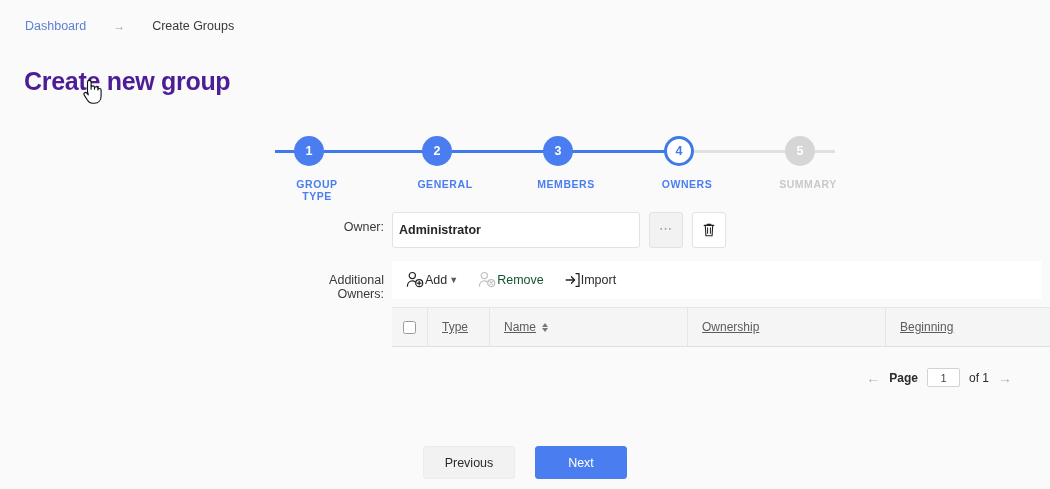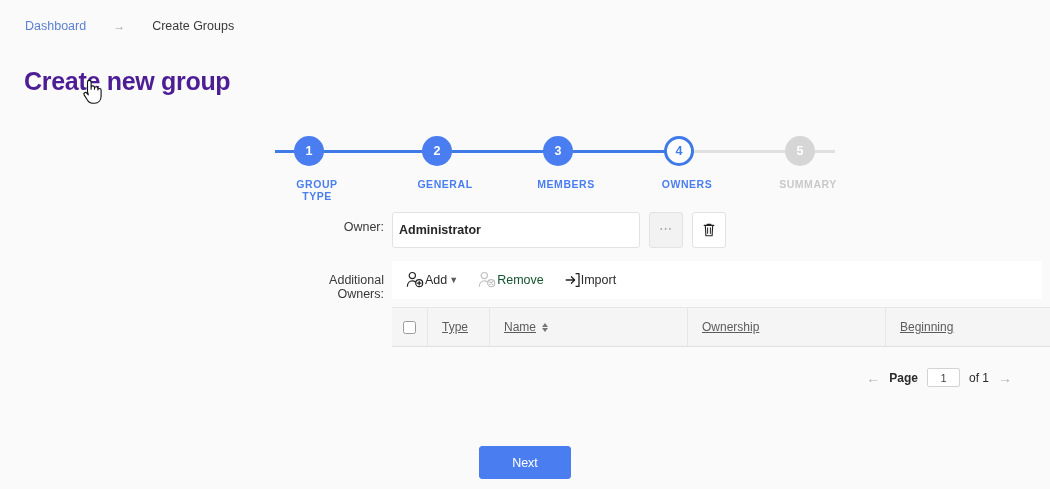--- a/index.html
+++ b/index.html
@@ -219,16 +219,17 @@
 
   <div class="pager">
     <span class="pg-arrow">←</span>
     <span class="pg-label">Page</span>
     <span class="pg-input">1</span>
     <span>of 1</span>
     <span class="pg-arrow">→</span>
   </div>
 
   <div class="footer">
+    <div class="btn prev">Previous</div>
     <div class="btn next">Next</div>
   </div>
 
 </div>
 
 </body></html>

